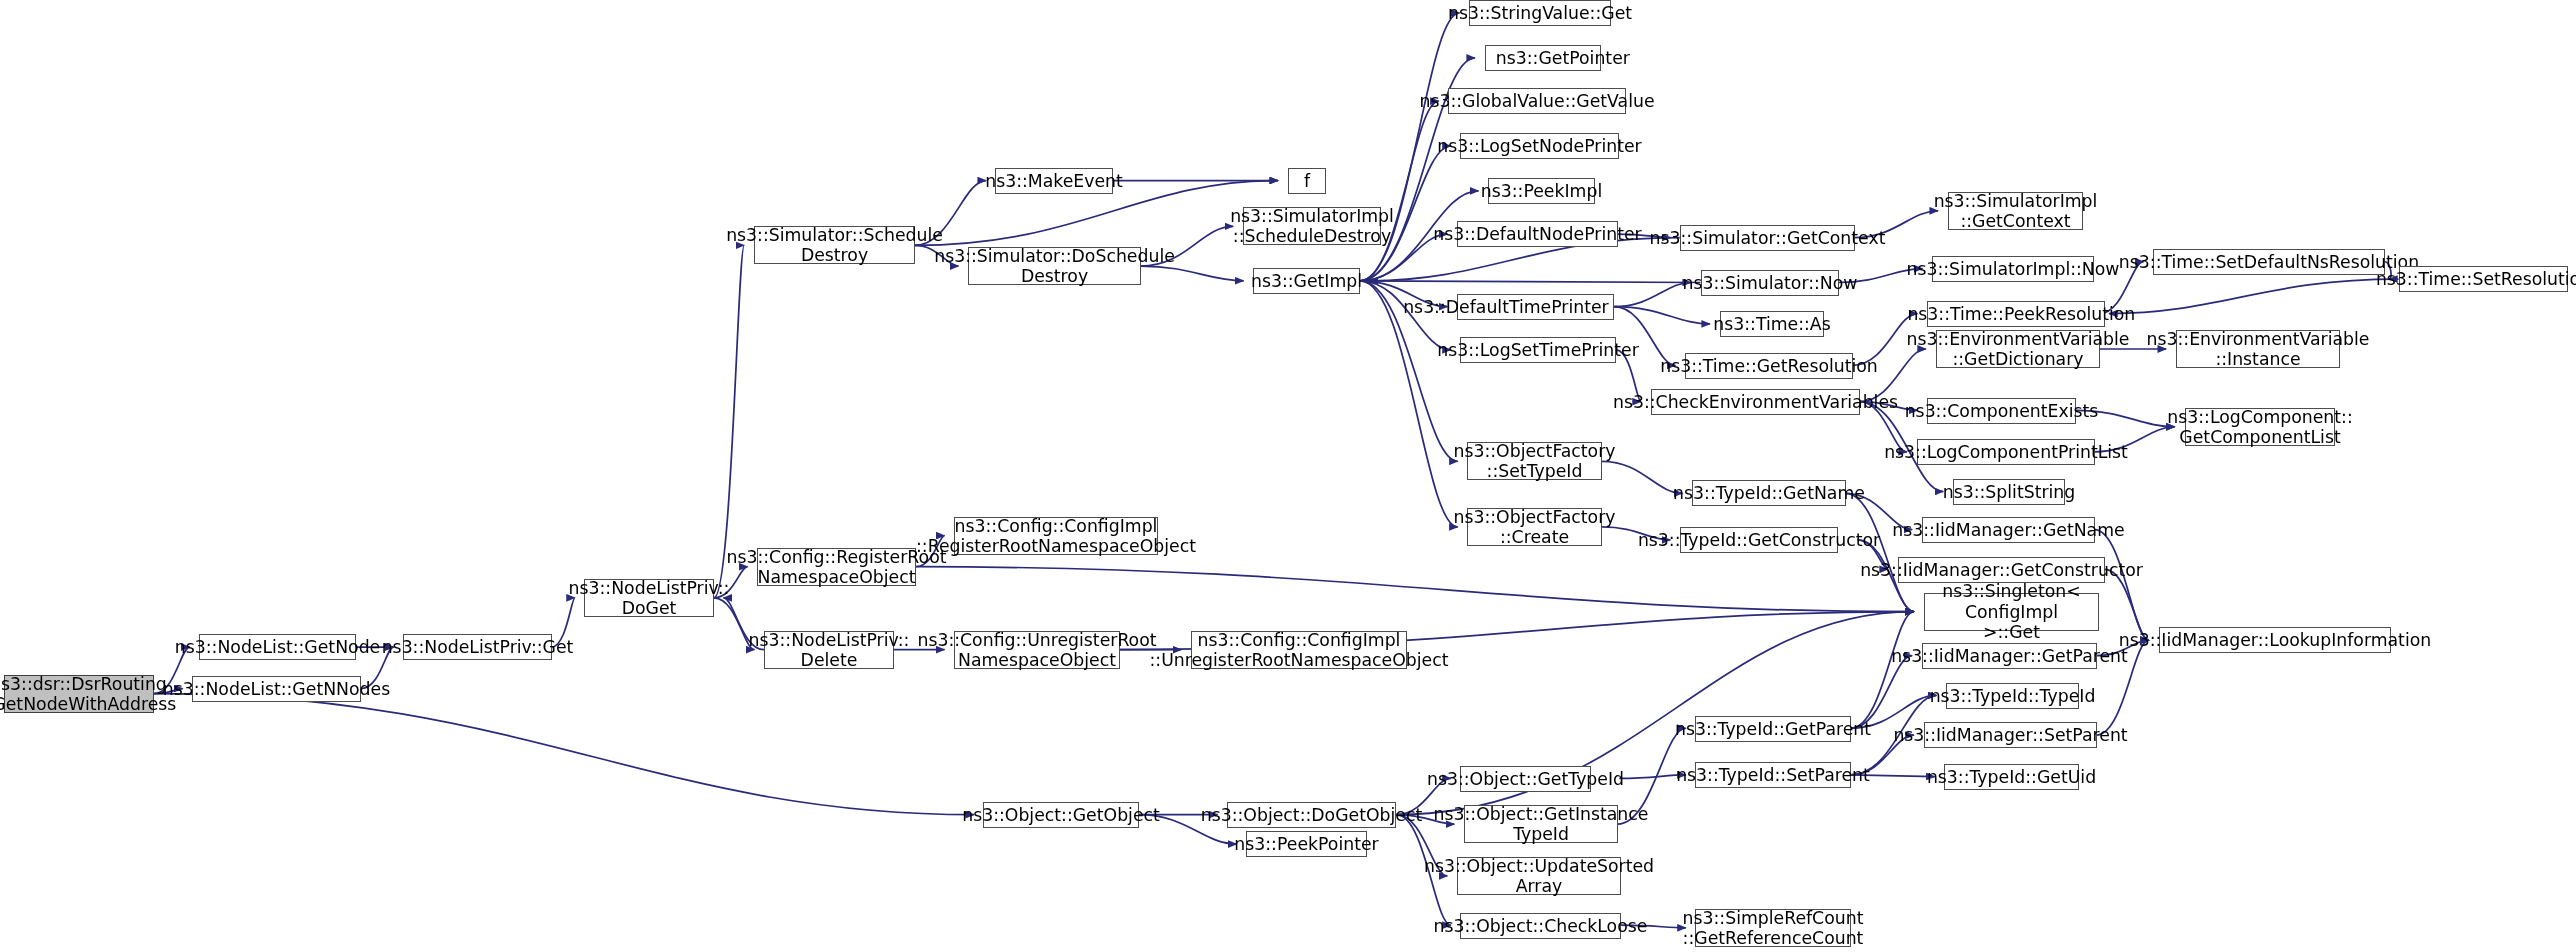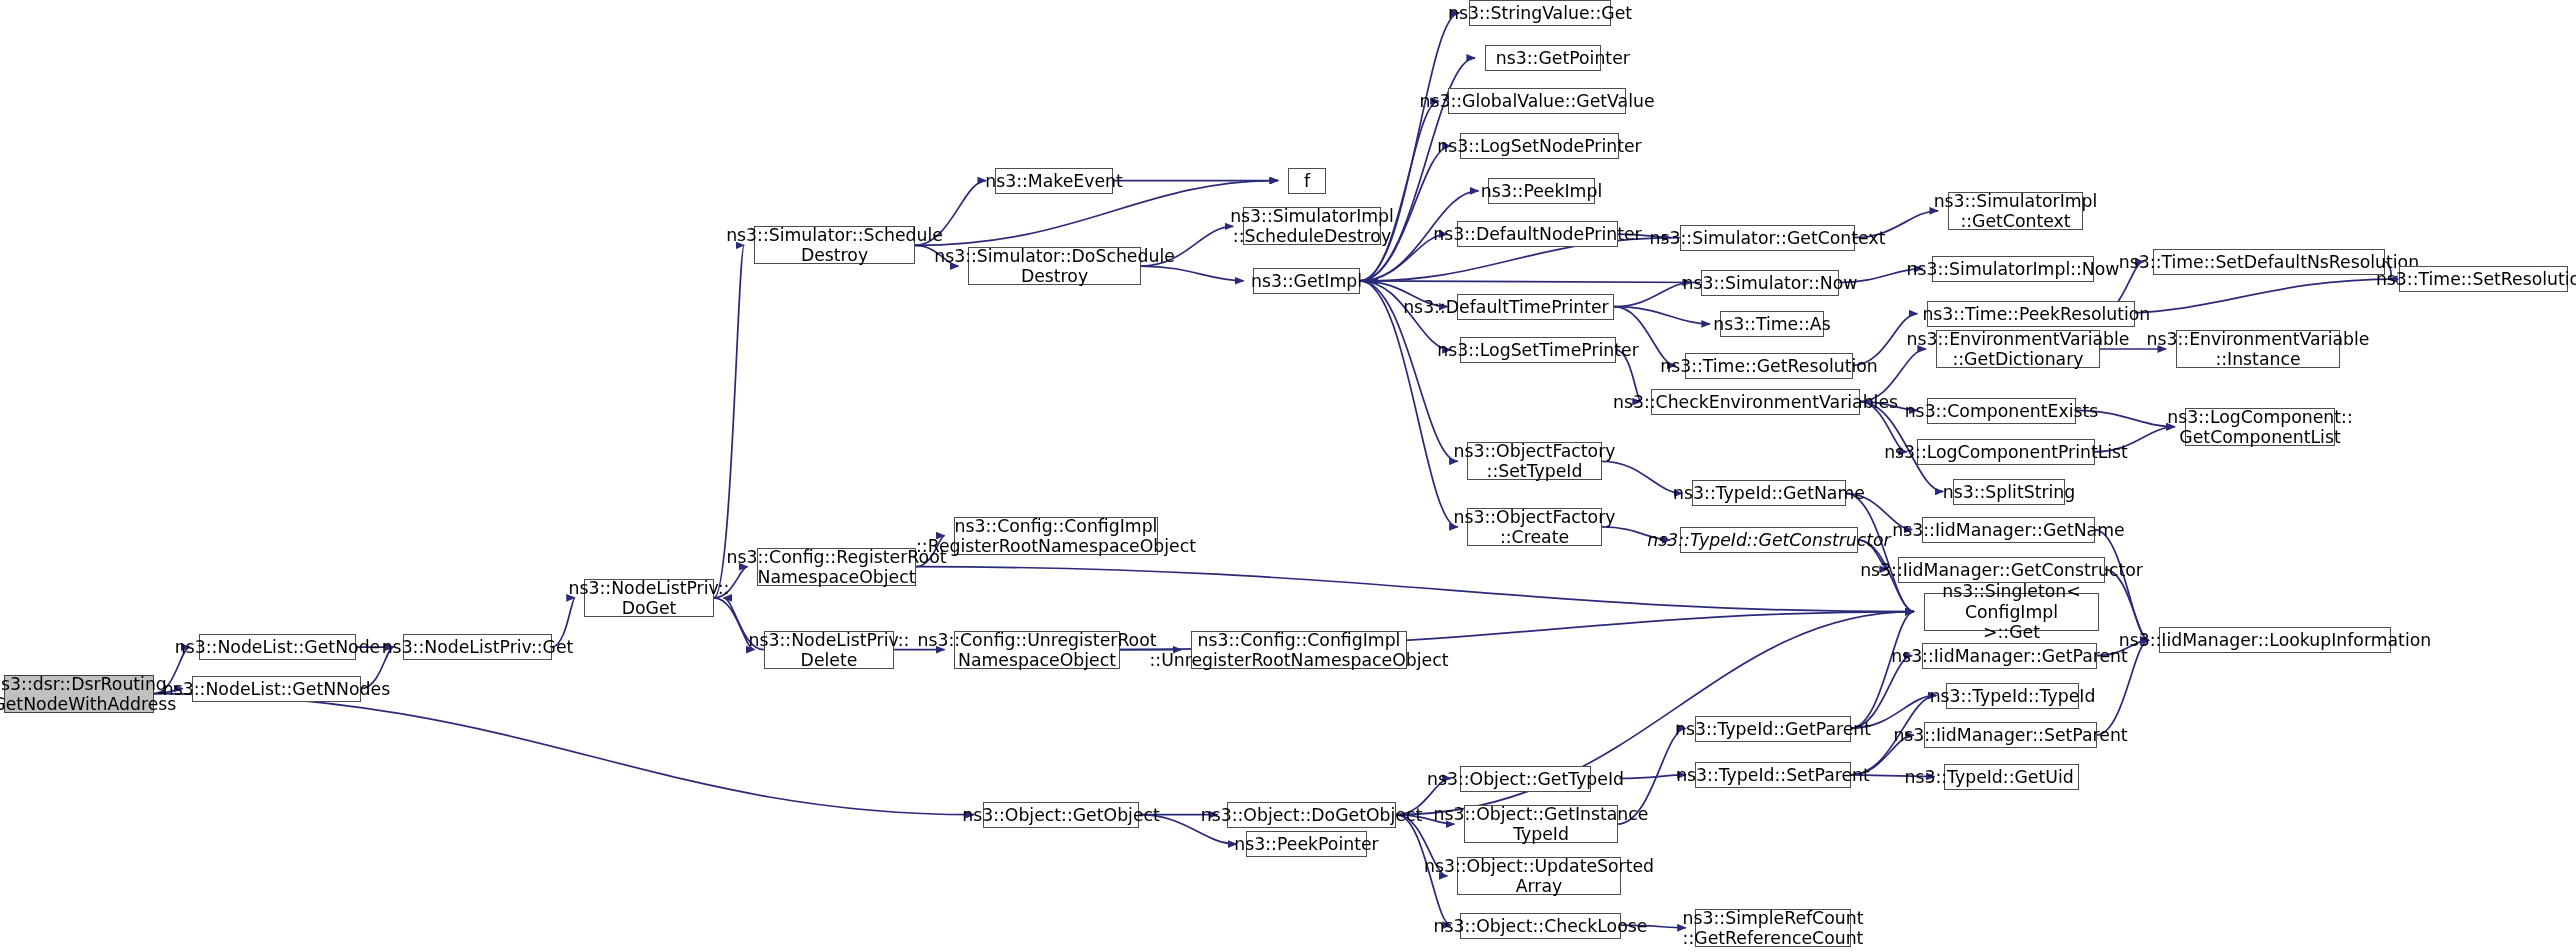--- a/index.html
+++ b/index.html
@@ -148,48 +148,48 @@
       <div class="node" style="left: 1488px; top: 178px; width: 107px; height: 26px;"><span>ns3::PeekImpl</span></div>
       <div class="node" style="left: 1457px; top: 221px; width: 161px; height: 26px;"><span>ns3::DefaultNodePrinter</span></div>
       <div class="node" style="left: 1680px; top: 225px; width: 175px; height: 26px;"><span>ns3::Simulator::GetContext</span></div>
       <div class="node" style="left: 1948px; top: 192px; width: 135px; height: 38px;"><span>ns3::SimulatorImpl
 ::GetContext</span></div>
       <div class="node" style="left: 1701px; top: 270px; width: 138px; height: 26px;"><span>ns3::Simulator::Now</span></div>
       <div class="node" style="left: 1932px; top: 256px; width: 162px; height: 26px;"><span>ns3::SimulatorImpl::Now</span></div>
       <div class="node" style="left: 1720px; top: 311px; width: 104px; height: 26px;"><span>ns3::Time::As</span></div>
       <div class="node" style="left: 1457px; top: 294px; width: 157px; height: 26px; justify-content: flex-end;"><span>ns3::DefaultTimePrinter</span></div>
       <div class="node" style="left: 1685px; top: 353px; width: 168px; height: 26px;"><span>ns3::Time::GetResolution</span></div>
-      <div class="node" style="left: 1927px; top: 301px; width: 208px; height: 26px; padding-left: 15px;"><span>ns3::Time::PeekResolution</span></div>
+      <div class="node" style="left: 1927px; top: 301px; width: 178px; height: 26px; padding-left: 15px;"><span>ns3::Time::PeekResolution</span></div>
       <div class="node" style="left: 2153px; top: 249px; width: 232px; height: 26px;"><span>ns3::Time::SetDefaultNsResolution</span></div>
       <div class="node" style="left: 2399px; top: 266px; width: 169px; height: 26px;"><span>ns3::Time::SetResolution</span></div>
       <div class="node" style="left: 1460px; top: 337px; width: 156px; height: 26px;"><span>ns3::LogSetTimePrinter</span></div>
       <div class="node" style="left: 1651px; top: 389px; width: 209px; height: 26px;"><span>ns3::CheckEnvironmentVariables</span></div>
       <div class="node" style="left: 1936px; top: 330px; width: 164px; height: 38px;"><span>ns3::EnvironmentVariable
 ::GetDictionary</span></div>
       <div class="node" style="left: 2176px; top: 330px; width: 164px; height: 38px;"><span>ns3::EnvironmentVariable
 ::Instance</span></div>
       <div class="node" style="left: 1927px; top: 398px; width: 149px; height: 26px;"><span>ns3::ComponentExists</span></div>
       <div class="node" style="left: 2185px; top: 408px; width: 150px; height: 38px;"><span>ns3::LogComponent::
 GetComponentList</span></div>
       <div class="node" style="left: 1917px; top: 439px; width: 178px; height: 26px;"><span>ns3::LogComponentPrintList</span></div>
       <div class="node" style="left: 1953px; top: 479px; width: 112px; height: 26px;"><span>ns3::SplitString</span></div>
       <div class="node" style="left: 1467px; top: 442px; width: 135px; height: 38px;"><span>ns3::ObjectFactory
 ::SetTypeId</span></div>
       <div class="node" style="left: 1467px; top: 508px; width: 135px; height: 38px;"><span>ns3::ObjectFactory
 ::Create</span></div>
       <div class="node" style="left: 1692px; top: 480px; width: 154px; height: 26px;"><span>ns3::TypeId::GetName</span></div>
-      <div class="node" style="left: 1680px; top: 527px; width: 178px; height: 26px; font-style: italic;"><span>ns3::TypeId::GetConstructor</span></div>
+      <div class="node" style="left: 1680px; top: 527px; width: 158px; height: 26px;"><span>ns3::TypeId::GetConstructor</span></div>
       <div class="node" style="left: 1922px; top: 517px; width: 173px; height: 26px;"><span>ns3::IidManager::GetName</span></div>
       <div class="node" style="left: 1898px; top: 557px; width: 207px; height: 26px;"><span>ns3::IidManager::GetConstructor</span></div>
       <div class="node" style="left: 1924px; top: 593px; width: 175px; height: 38px;"><span>ns3::Singleton&lt; ConfigImpl
 &gt;::Get</span></div>
       <div class="node" style="left: 1922px; top: 643px; width: 175px; height: 26px;"><span>ns3::IidManager::GetParent</span></div>
       <div class="node" style="left: 1946px; top: 683px; width: 133px; height: 26px;"><span>ns3::TypeId::TypeId</span></div>
       <div class="node" style="left: 1924px; top: 722px; width: 173px; height: 26px;"><span>ns3::IidManager::SetParent</span></div>
-      <div class="node" style="left: 1944px; top: 764px; width: 135px; height: 26px; justify-content: flex-end;"><span>ns3::TypeId::GetUid</span></div>
+      <div class="node" style="left: 1944px; top: 764px; width: 135px; height: 26px;"><span>ns3::TypeId::GetUid</span></div>
       <div class="node" style="left: 2159px; top: 627px; width: 232px; height: 26px;"><span>ns3::IidManager::LookupInformation</span></div>
       <div class="node" style="left: 983px; top: 802px; width: 156px; height: 26px;"><span>ns3::Object::GetObject</span></div>
       <div class="node" style="left: 1227px; top: 802px; width: 169px; height: 26px;"><span>ns3::Object::DoGetObject</span></div>
       <div class="node" style="left: 1246px; top: 831px; width: 121px; height: 26px;"><span>ns3::PeekPointer</span></div>
       <div class="node" style="left: 1460px; top: 766px; width: 131px; height: 26px;"><span>ns3::Object::GetTypeId</span></div>
       <div class="node" style="left: 1464px; top: 805px; width: 154px; height: 38px;"><span>ns3::Object::GetInstance
 TypeId</span></div>
       <div class="node" style="left: 1457px; top: 857px; width: 164px; height: 38px;"><span>ns3::Object::UpdateSorted
 Array</span></div>
       <div class="node" style="left: 1460px; top: 913px; width: 161px; height: 26px;"><span>ns3::Object::CheckLoose</span></div>

